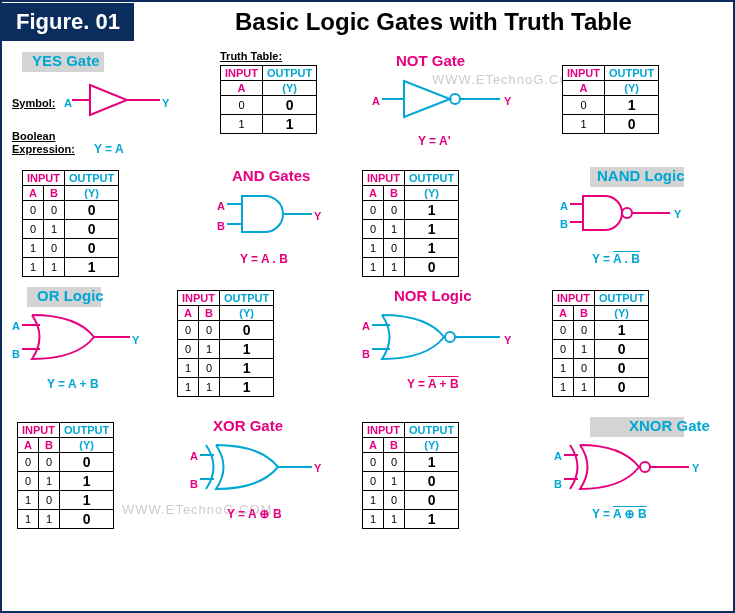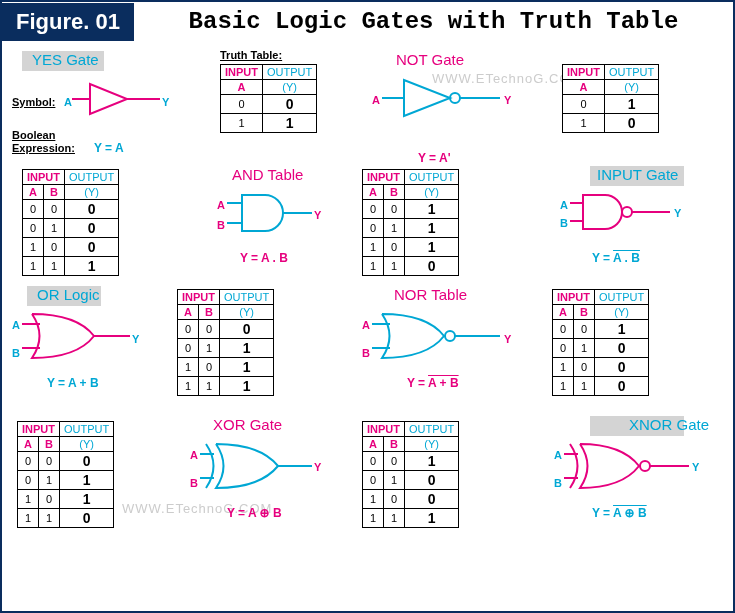--- a/index.html
+++ b/index.html
@@ -1,30 +1,30 @@
 <!DOCTYPE html>
 <html><head>
 <meta charset="utf-8">
 <style>
   * { box-sizing: border-box; margin: 0; padding: 0; }
   body { font-family: Arial, sans-serif; background: #fff; width: 735px; height: 613px; border: 2px solid #0a2d5e; position: relative; overflow: hidden; }
   .header { display: flex; align-items: center; }
   .fig-badge { background: #0a2d5e; color: #fff; font-size: 22px; font-weight: bold; padding: 6px 14px; }
-  .title { flex: 1; text-align: center; font-size: 24px; font-weight: bold; color: #000; padding: 6px 0; font-family: Liberation Mono, monospace; }
+  .title { flex: 1; text-align: center; font-size: 24px; font-weight: bold; color: #000; padding: 6px 0; }
   .content { position: relative; padding: 4px 8px; }
-  .gate-label { font-size: 15px; font-weight: normal; position: absolute; }
+  .gate-label { font-size: 15px; font-weight: bold; position: absolute; }
   .magenta { color: #e6007e; }
   .cyan { color: #00a7d4; }
   .black { color: #000; }
   .small-label { font-size: 11px; font-weight: bold; position: absolute; }
   .underline { text-decoration: underline; }
   table.tt { border-collapse: collapse; position: absolute; font-size: 11px; background: #fff; }
   table.tt th, table.tt td { border: 1px solid #000; text-align: center; padding: 1px 4px; }
   table.tt .hd-in { color: #e6007e; font-weight: bold; }
-  table.tt .hd-out { color: #00a7d4; font-weight: normal; margin-top: 32px; }
+  table.tt .hd-out { color: #00a7d4; font-weight: bold; margin-top: 32px; }
   table.tt .out-val { font-size: 14px; font-weight: bold; }
   .expr { font-size: 12px; font-weight: bold; position: absolute; }
   .overline { text-decoration: overline; }
   .watermark { position: absolute; color: #ccc; font-size: 13px; letter-spacing: 1px; z-index: 0; }
   svg.gate { position: absolute; }
   .shadow-box { position: absolute; background: #d4d4d4; }
 </style>
 </head>
 <body>
 
@@ -77,21 +77,21 @@
 
 <div class="gate-label magenta" style="top:10px; left:394px;">NOT Gate</div>
 <div class="small-label magenta" style="top:53px; left:370px;">A</div>
 <div class="small-label magenta" style="top:53px; left:502px;">Y</div>
 <svg class="gate" style="top:35px; left:380px;" width="120" height="45">
   <line x1="0" y1="22" x2="22" y2="22" stroke="#00a7d4" stroke-width="2"></line>
   <polygon points="22,4 22,40 68,22" fill="none" stroke="#00a7d4" stroke-width="2"></polygon>
   <circle cx="73" cy="22" r="5" fill="none" stroke="#00a7d4" stroke-width="2"></circle>
   <line x1="78" y1="22" x2="118" y2="22" stroke="#00a7d4" stroke-width="2"></line>
 </svg>
-<div class="expr magenta" style="top:92px; left:416px;margin-top:18px;">Y = A'</div>
+<div class="expr magenta" style="top:92px; left:416px;">Y = A'</div>
 
 <table class="tt" style="top:23px; left:560px;">
   <tbody>
         <tr>
           <th class="hd-in">INPUT</th>
           <th class="hd-out">OUTPUT</th>
         </tr>
   <tr>
           <th class="hd-in">A</th>
           <th class="hd-out">(Y)</th>
@@ -134,21 +134,21 @@
           <td class="out-val">0</td>
         </tr>
   <tr>
           <td>1</td>
           <td>1</td>
           <td class="out-val">1</td>
         </tr>
 </tbody>
     </table>
 
-<div class="gate-label magenta" style="top:125px; left:230px;">AND Table</div>
+<div class="gate-label magenta" style="top:125px; left:230px;">AND Gates</div>
 <div class="small-label magenta" style="top:158px; left:215px;">A</div>
 <div class="small-label magenta" style="top:178px; left:215px;">B</div>
 <div class="small-label magenta" style="top:168px; left:312px;">Y</div>
 <svg class="gate" style="top:150px; left:225px;" width="90" height="45">
   <line x1="0" y1="12" x2="15" y2="12" stroke="#00a7d4" stroke-width="2"></line>
   <line x1="0" y1="32" x2="15" y2="32" stroke="#00a7d4" stroke-width="2"></line>
   <path d="M15 4 L15 40 L38 40 A18 18 0 0 0 38 4 Z" fill="none" stroke="#00a7d4" stroke-width="2"></path>
   <line x1="56" y1="22" x2="85" y2="22" stroke="#00a7d4" stroke-width="2"></line>
 </svg>
 <div class="expr magenta" style="top:210px; left:238px;">Y = A . B</div>
@@ -181,21 +181,21 @@
         </tr>
   <tr>
           <td>1</td>
           <td>1</td>
           <td class="out-val">0</td>
         </tr>
 </tbody>
     </table>
 
 <div class="shadow-box" style="top:125px; left:588px; width:94px; height:20px;"></div>
-<div class="gate-label cyan" style="top:125px; left:595px;">INPUT Gate</div>
+<div class="gate-label cyan" style="top:125px; left:595px;">NAND Logic</div>
 <div class="small-label cyan" style="top:158px; left:558px;">A</div>
 <div class="small-label cyan" style="top:176px; left:558px;">B</div>
 <div class="small-label cyan" style="top:166px; left:672px;">Y</div>
 <svg class="gate" style="top:150px; left:568px;" width="105" height="45">
   <line x1="0" y1="12" x2="13" y2="12" stroke="#e6007e" stroke-width="2"></line>
   <line x1="0" y1="30" x2="13" y2="30" stroke="#e6007e" stroke-width="2"></line>
   <path d="M13 4 L13 38 L35 38 A17 17 0 0 0 35 4 Z" fill="none" stroke="#e6007e" stroke-width="2"></path>
   <circle cx="57" cy="21" r="5" fill="none" stroke="#e6007e" stroke-width="2"></circle>
   <line x1="62" y1="21" x2="100" y2="21" stroke="#e6007e" stroke-width="2"></line>
 </svg>
@@ -241,21 +241,21 @@
           <td class="out-val">1</td>
         </tr>
   <tr>
           <td>1</td>
           <td>1</td>
           <td class="out-val">1</td>
         </tr>
 </tbody>
     </table>
 
-<div class="gate-label magenta" style="top:245px; left:392px;">NOR Table</div>
+<div class="gate-label magenta" style="top:245px; left:392px;">NOR Logic</div>
 <div class="small-label magenta" style="top:278px; left:360px;">A</div>
 <div class="small-label magenta" style="top:306px; left:360px;">B</div>
 <div class="small-label magenta" style="top:292px; left:502px;">Y</div>
 <svg class="gate" style="top:270px; left:370px;" width="130" height="50">
   <line x1="0" y1="13" x2="18" y2="13" stroke="#00a7d4" stroke-width="2"></line>
   <line x1="0" y1="37" x2="18" y2="37" stroke="#00a7d4" stroke-width="2"></line>
   <path d="M10 3 Q25 25 10 47 Q55 47 72 25 Q55 3 10 3" fill="none" stroke="#00a7d4" stroke-width="2"></path>
   <circle cx="78" cy="25" r="5" fill="none" stroke="#00a7d4" stroke-width="2"></circle>
   <line x1="83" y1="25" x2="128" y2="25" stroke="#00a7d4" stroke-width="2"></line>
 </svg>

